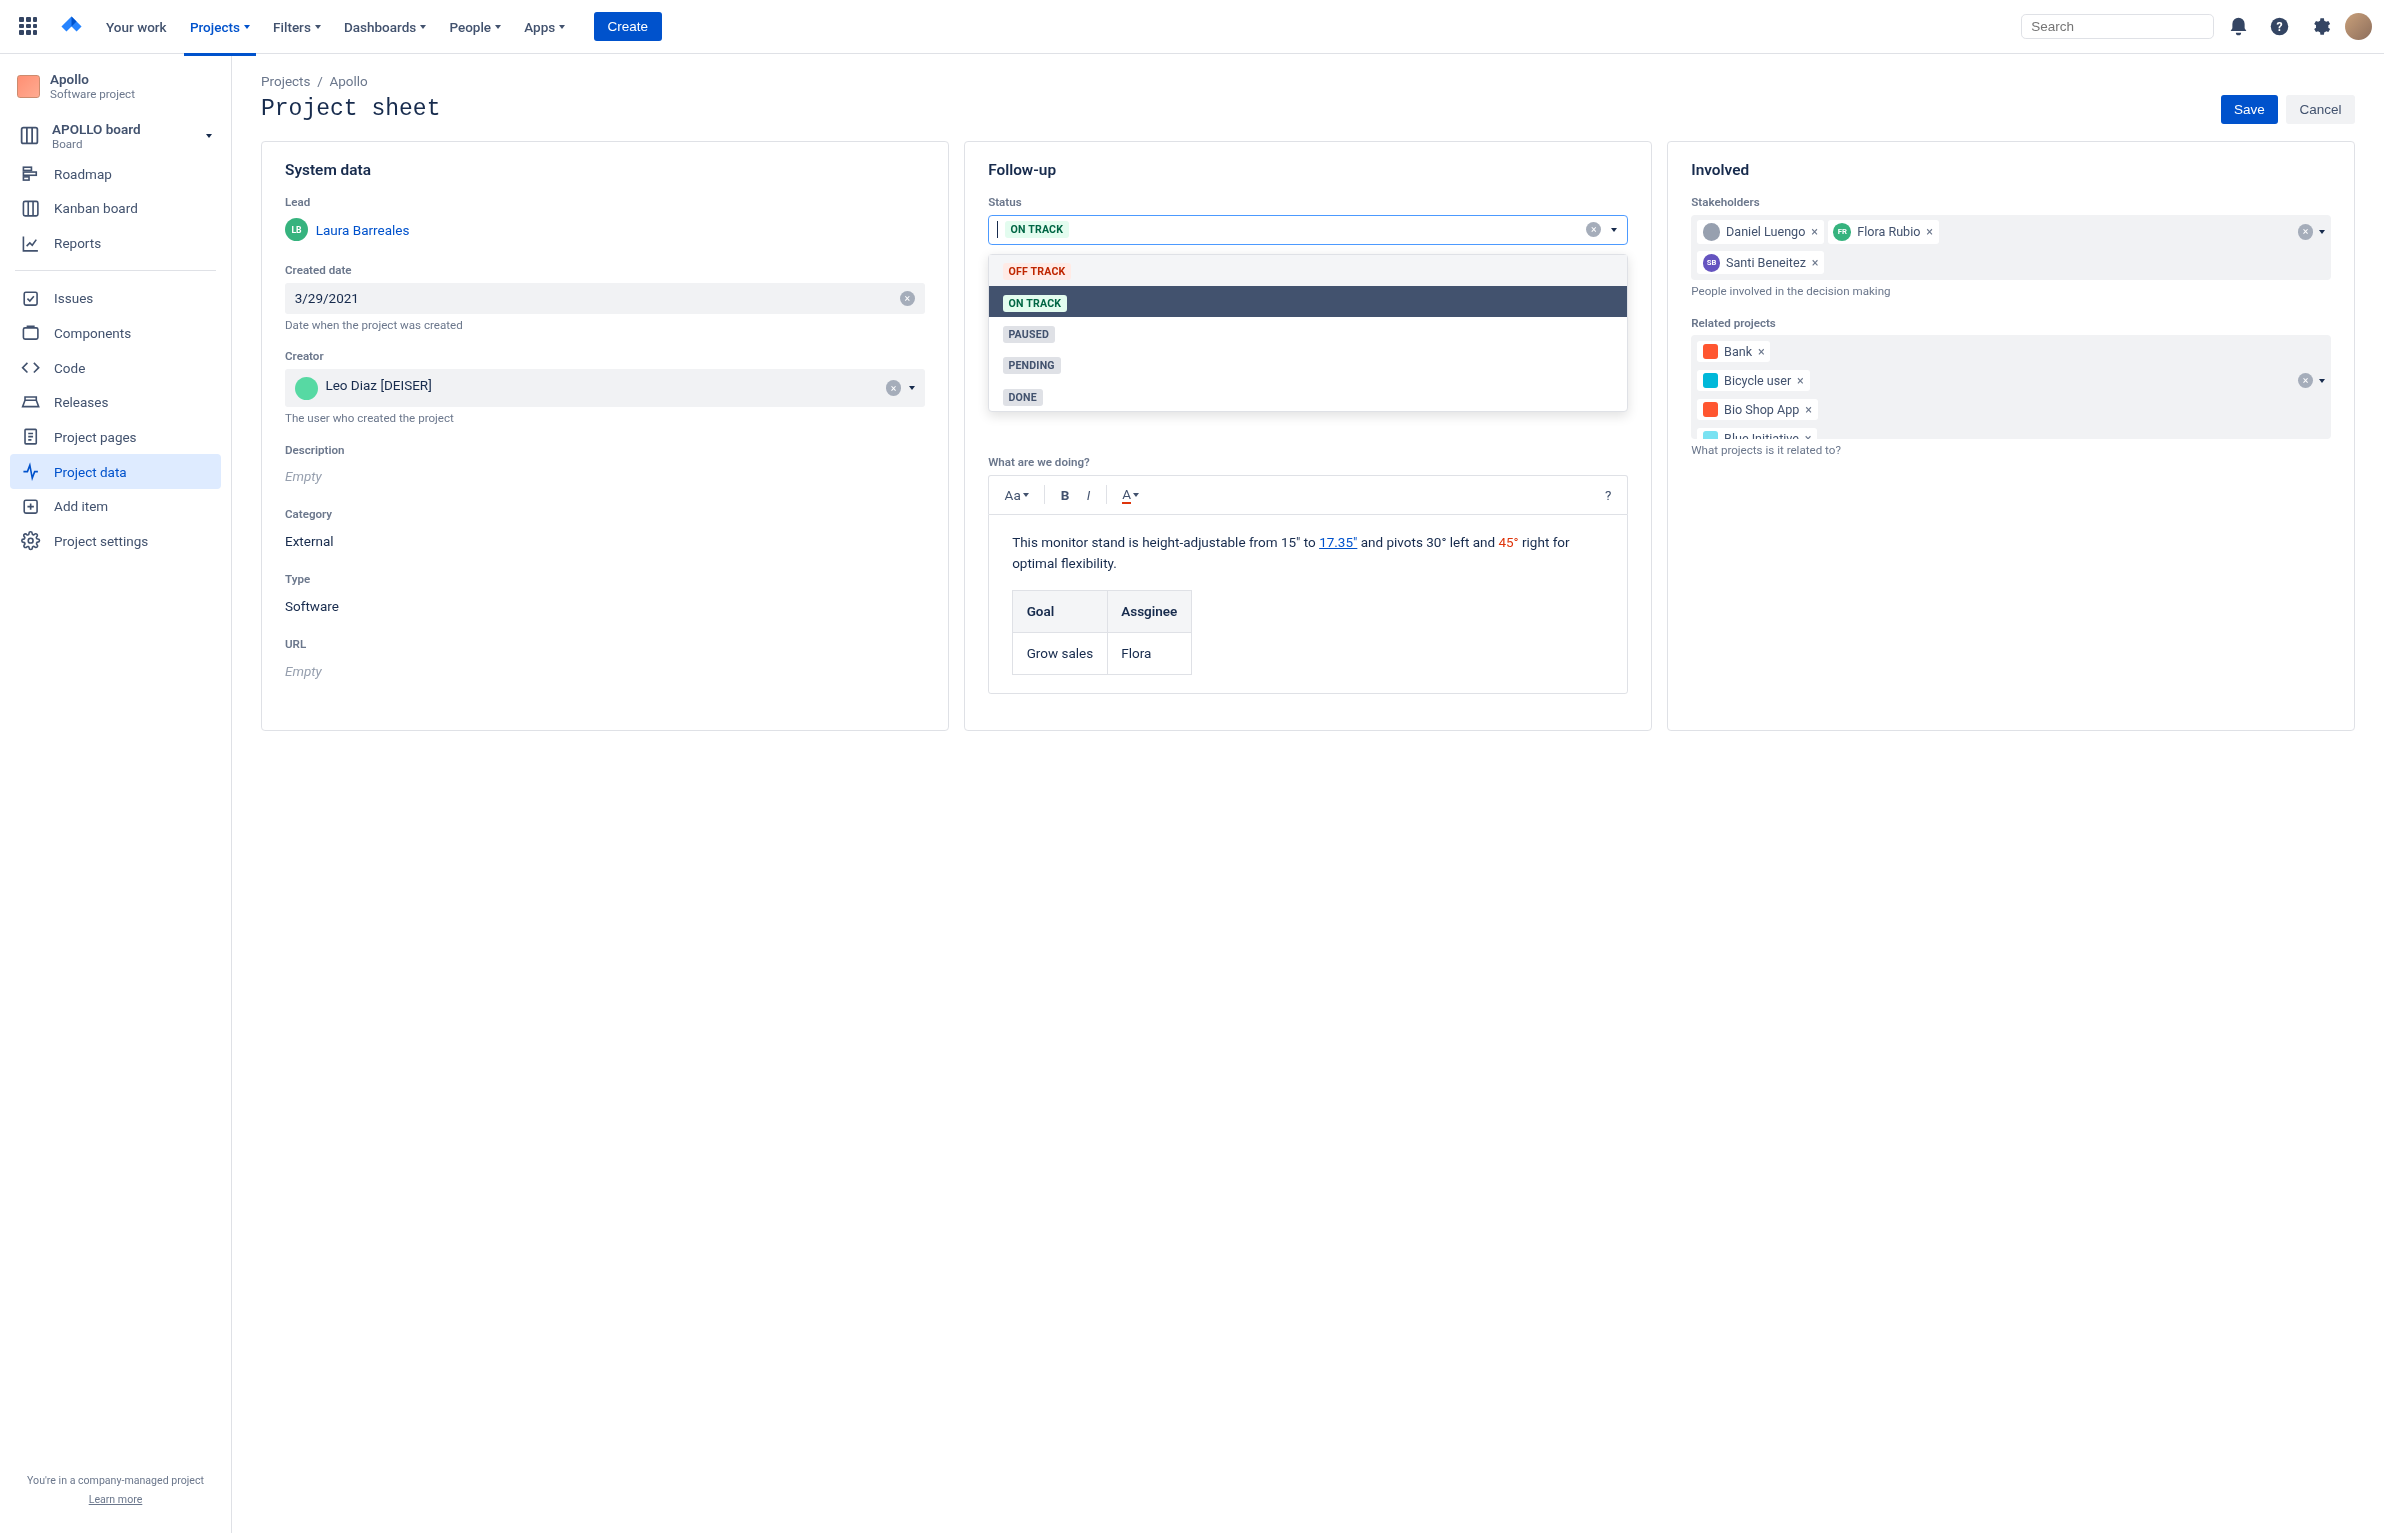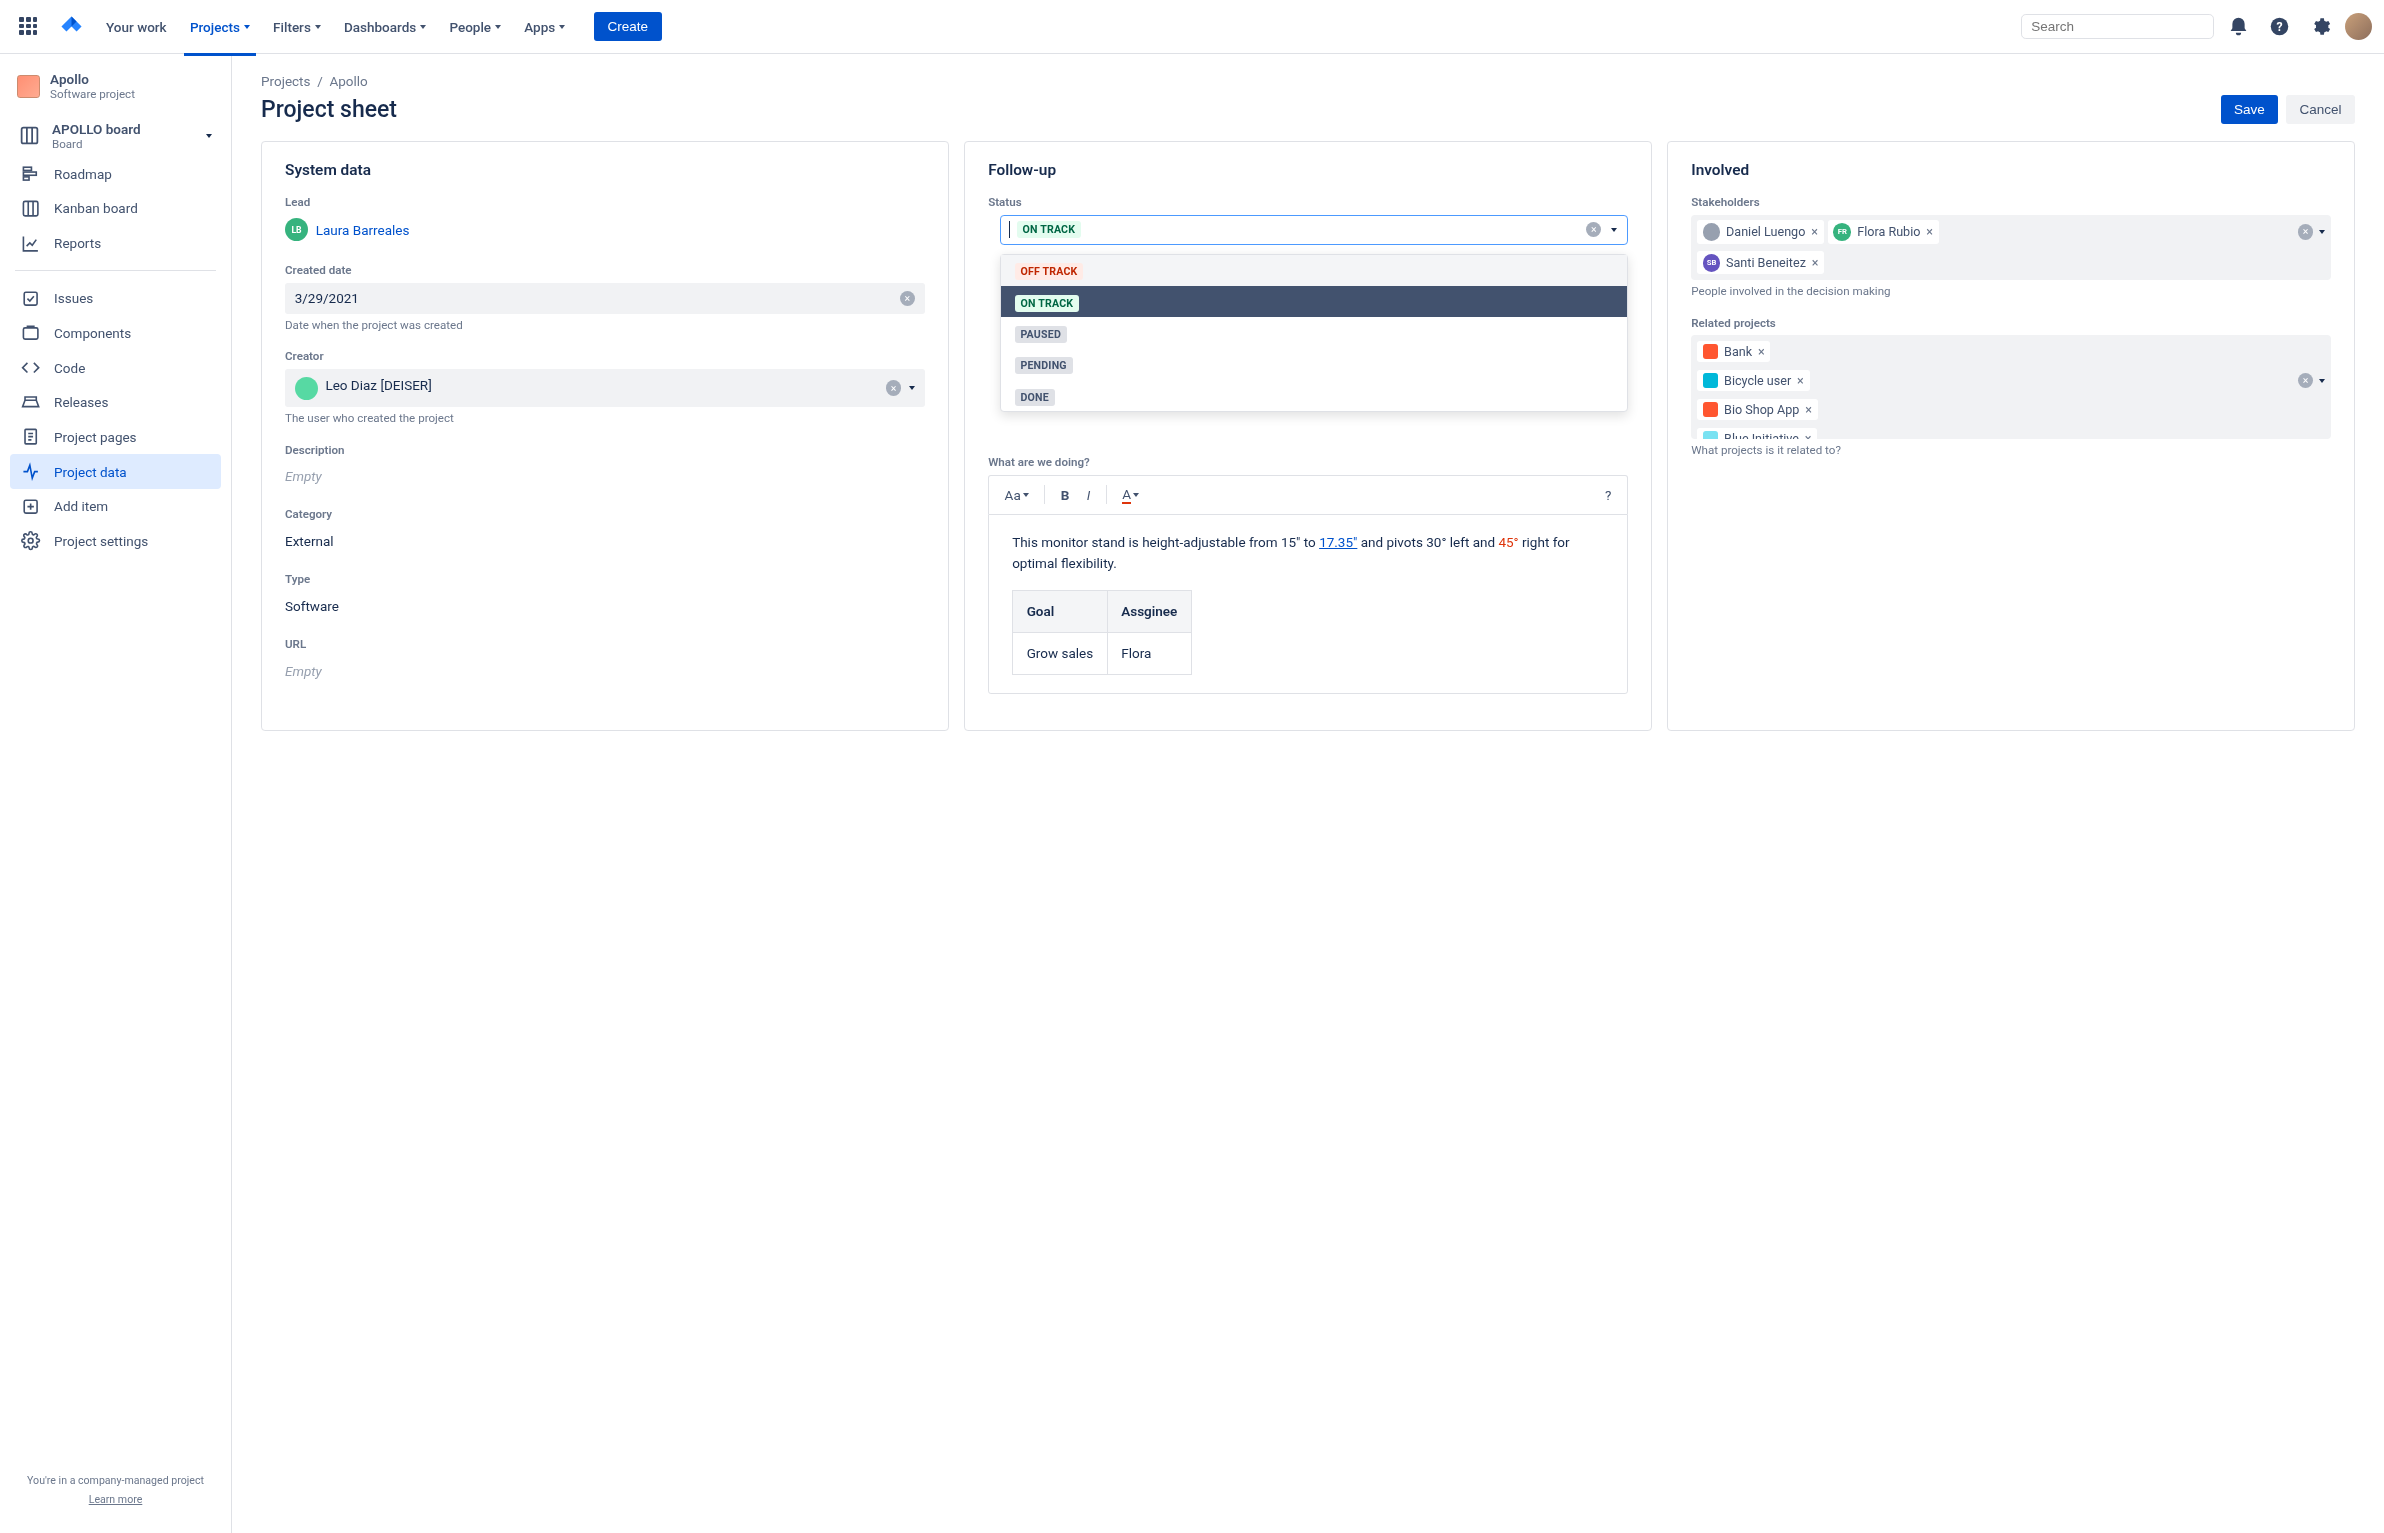--- a/index.html
+++ b/index.html
@@ -38,21 +38,21 @@
 .sidebar-item.active { background: #deebff; color: #0052cc; }
 .sidebar-item svg { width: 19.3px; height: 19.3px; flex-shrink: 0; }
 .sidebar-footer { margin-top: auto; text-align: center; font-size: 10.6px; color: #6b778c; padding: 9.7px; }
 .sidebar-footer a { color: #6b778c; display: block; margin-top: 5.8px; }
 
 
 .main { flex: 1; padding: 19.3px 29px; overflow-y: auto; }
 .breadcrumb { font-size: 13.5px; color: #6b778c; margin-bottom: 5.8px; }
 .breadcrumb span { cursor: pointer; }
 .page-header { display: flex; align-items: center; justify-content: space-between; margin-bottom: 17.4px; }
-.page-title { font-size: 23px; font-weight: 500; color: #172b4d; }
+.page-title { font-size: 23px; font-weight: 500; color: #172b4d; font-family: Liberation Mono, monospace; }
 .page-actions { display: flex; gap: 7.7px; }
 .btn-primary { background: #0052cc; color: #fff; border: none; padding: 6.8px 13.5px; border-radius: 2.9px; cursor: pointer; font-weight: 500; font-size: 13.5px; }
 .btn-subtle { background: #f1f2f4; color: #42526e; border: none; padding: 6.8px 13.5px; border-radius: 2.9px; cursor: pointer; font-weight: 500; font-size: 13.5px; }
 
 .columns { display: flex; gap: 15.4px; }
 .card { border: 1px solid #dfe1e6; border-radius: 3.9px; padding: 19.3px 23px; background: #fff; flex: 1; }
 .card-title { font-size: 15.4px; font-weight: 600; margin-bottom: 15.4px; color: #172b4d; }
 .field-label { font-size: 11.6px; font-weight: 600; color: #6b778c; margin-bottom: 5.8px; }
 .field-help { font-size: 11.6px; color: #6b778c; margin-top: 3.9px; }
 .field { margin-bottom: 17.4px; }
@@ -74,21 +74,21 @@
 .status-select::before { content: ''; position: absolute; left: 7.7px; top: 5.8px; bottom: 5.8px; width: 1px; background: #172b4d; }
 .status-badge { font-size: 10.6px; font-weight: 700; padding: 1.9px 5.8px; border-radius: 2.9px; letter-spacing: 0.2px; }
 .badge-ontrack { background: #e3fcef; color: #006644; }
 .badge-offtrack { background: #ffebe6; color: #bf2600; }
 .badge-atrisk { background: #fffae6; color: #974f0c; }
 .badge-neutral { background: #dfe1e6; color: #42526e; }
 .dropdown-panel { position: absolute; top: 39px; left: 0; right: 0; background: #fff; border: 1px solid #dfe1e6; border-radius: 3.9px; box-shadow: 0 3.9px 11.6px rgba(0,0,0,.12); z-index: 10; }
 .dropdown-option { padding: 7.7px 13.5px; cursor: pointer; }
 .dropdown-option.highlight { background: #f4f5f7; }
 .dropdown-option.selected { background: #42526e; }
-.status-wrapper { position: relative; margin-left: 12px; }
+.status-wrapper { position: relative; }
 
 
 .editor-toolbar { border: 1px solid #dfe1e6; border-bottom: none; border-radius: 2.9px 2.9px 0 0; padding: 5.8px 9.7px; display: flex; align-items: center; gap: 5.8px; }
 .tb-btn { padding: 3.9px 5.8px; cursor: pointer; border-radius: 2.9px; font-size: 13.5px; color: #42526e; display: flex; align-items: center; gap: 1.9px; }
 .tb-sep { width: 1px; height: 19.3px; background: #dfe1e6; margin: 0 3.9px; }
 .editor-body { border: 1px solid #dfe1e6; border-radius: 0 0 2.9px 2.9px; padding: 17.4px 23px; font-size: 13.5px; line-height: 1.6; }
 .editor-body a { color: #0052cc; }
 .editor-body .red { color: #de350b; }
 .mini-table { border-collapse: collapse; margin-top: 15.4px; }
 .mini-table th, .mini-table td { border: 1px solid #dfe1e6; padding: 9.7px 13.5px; text-align: left; font-size: 13.5px; }

